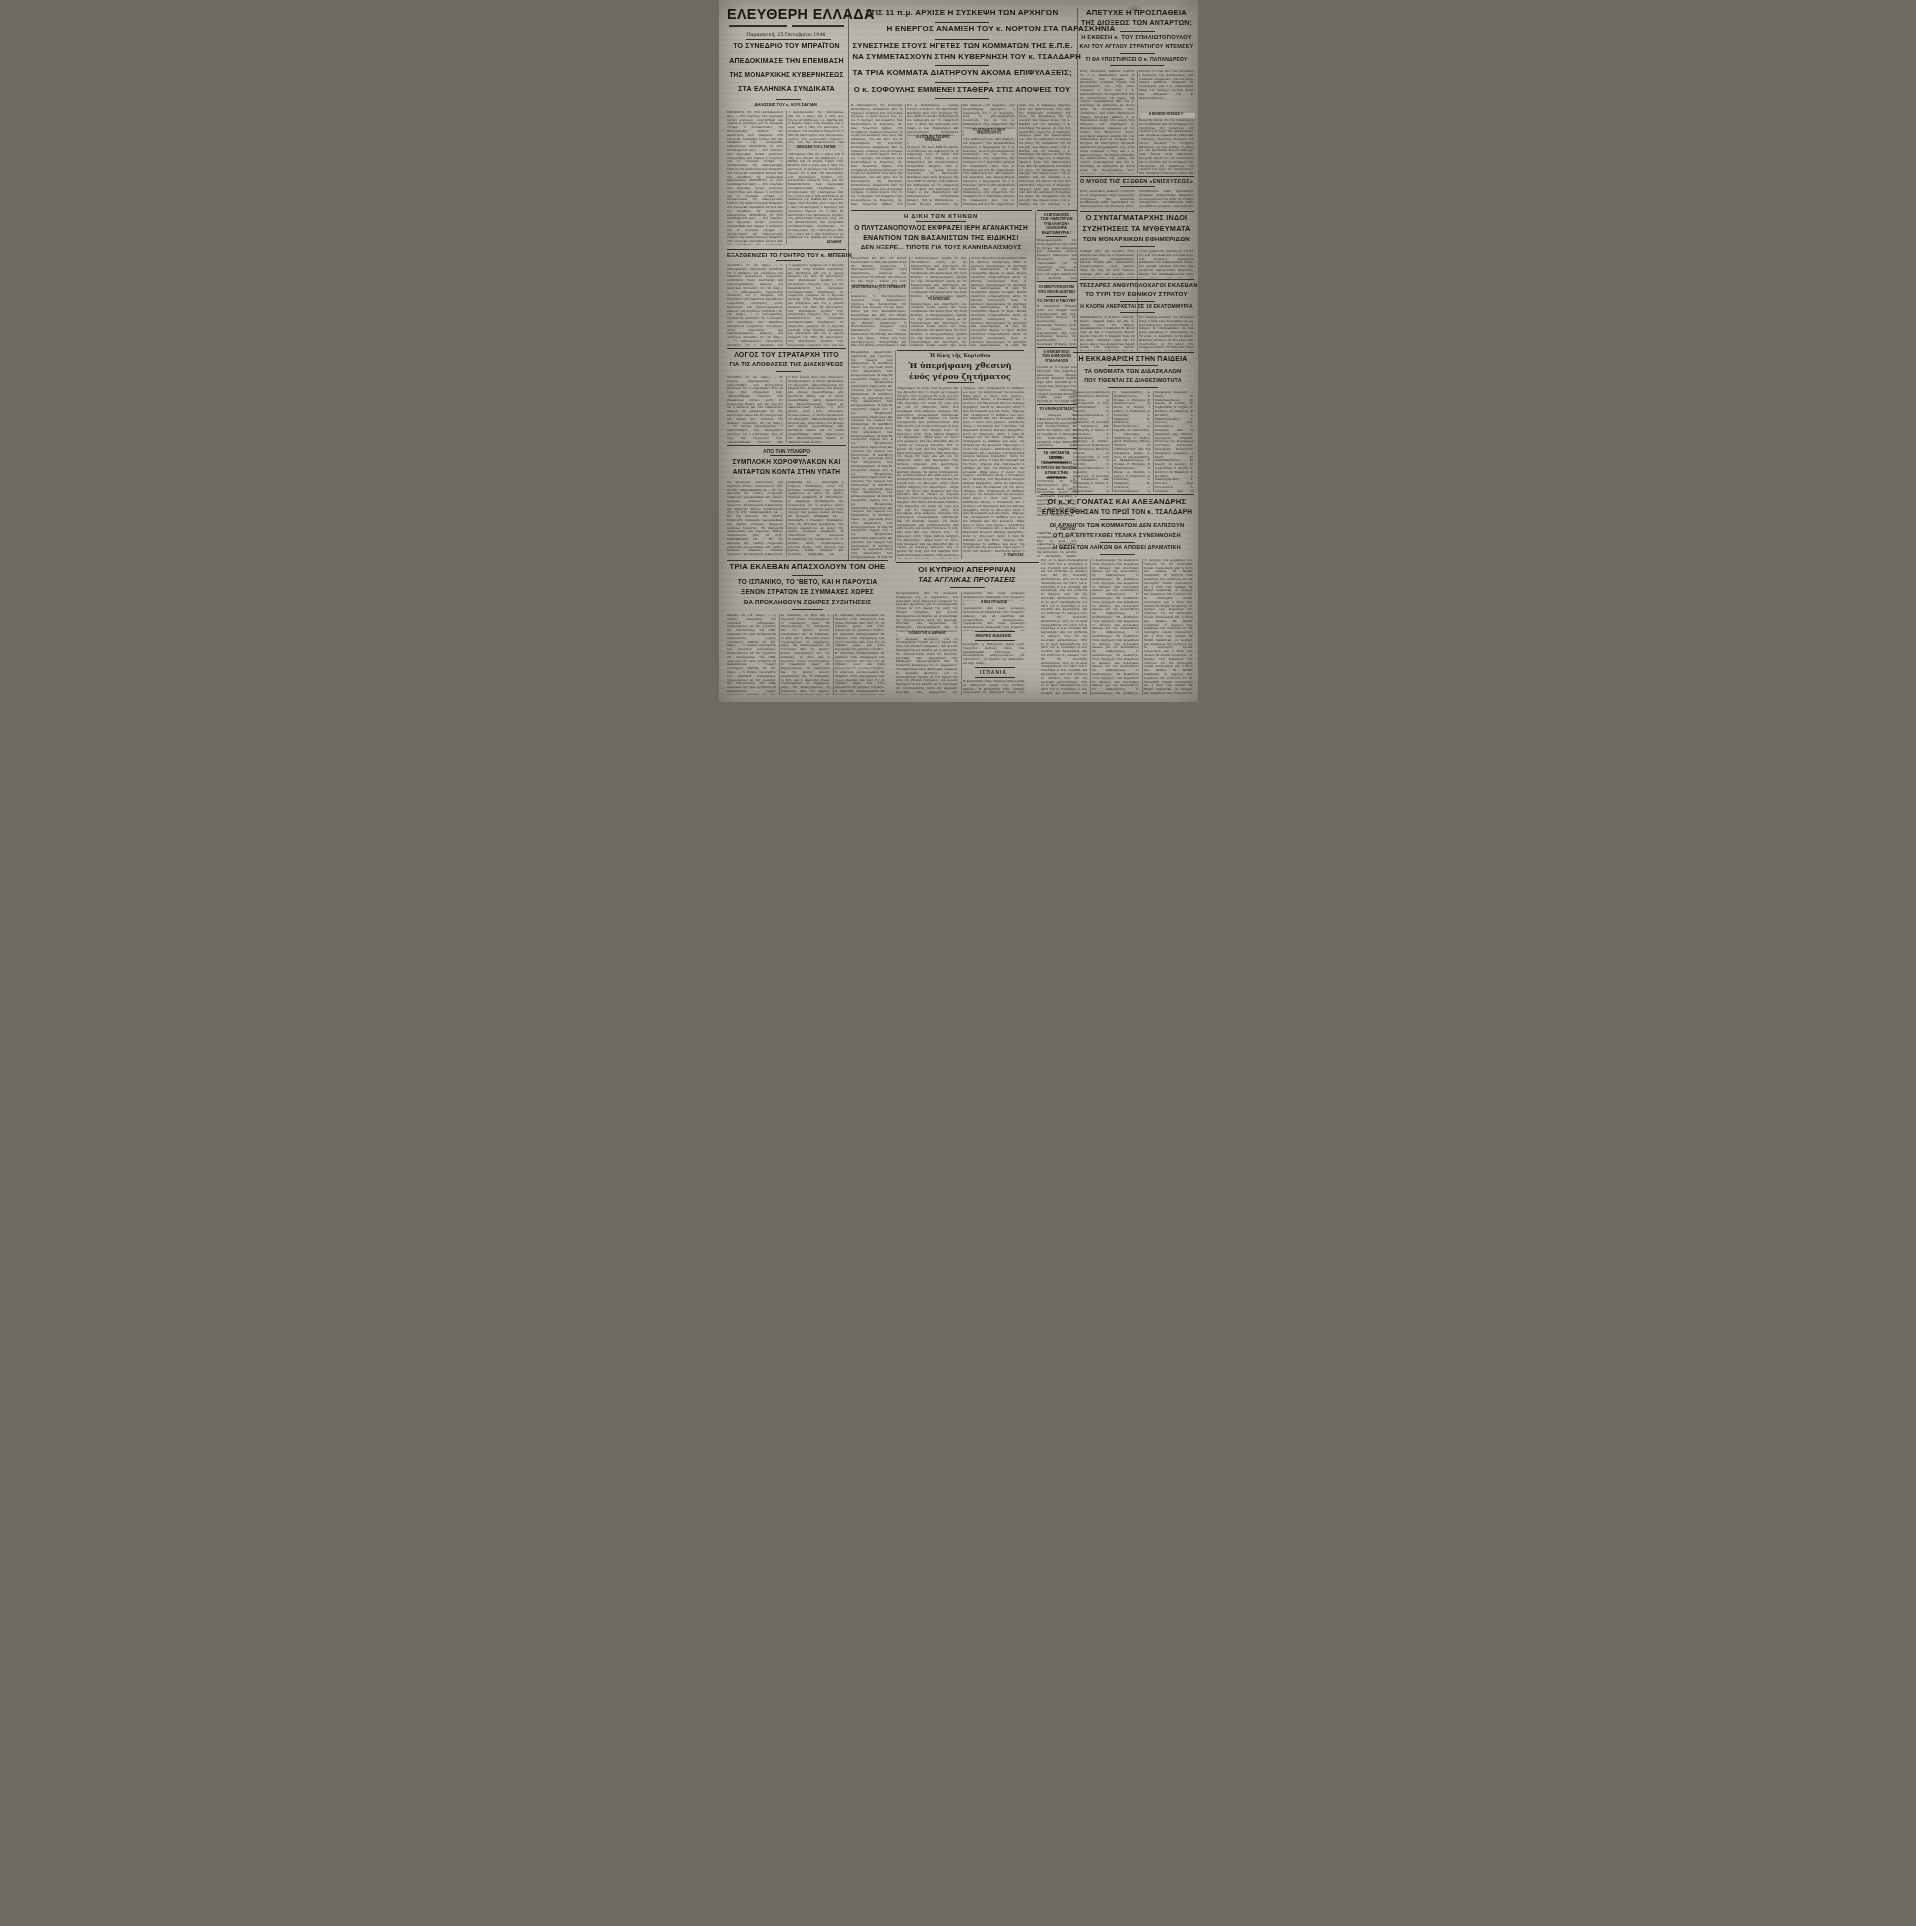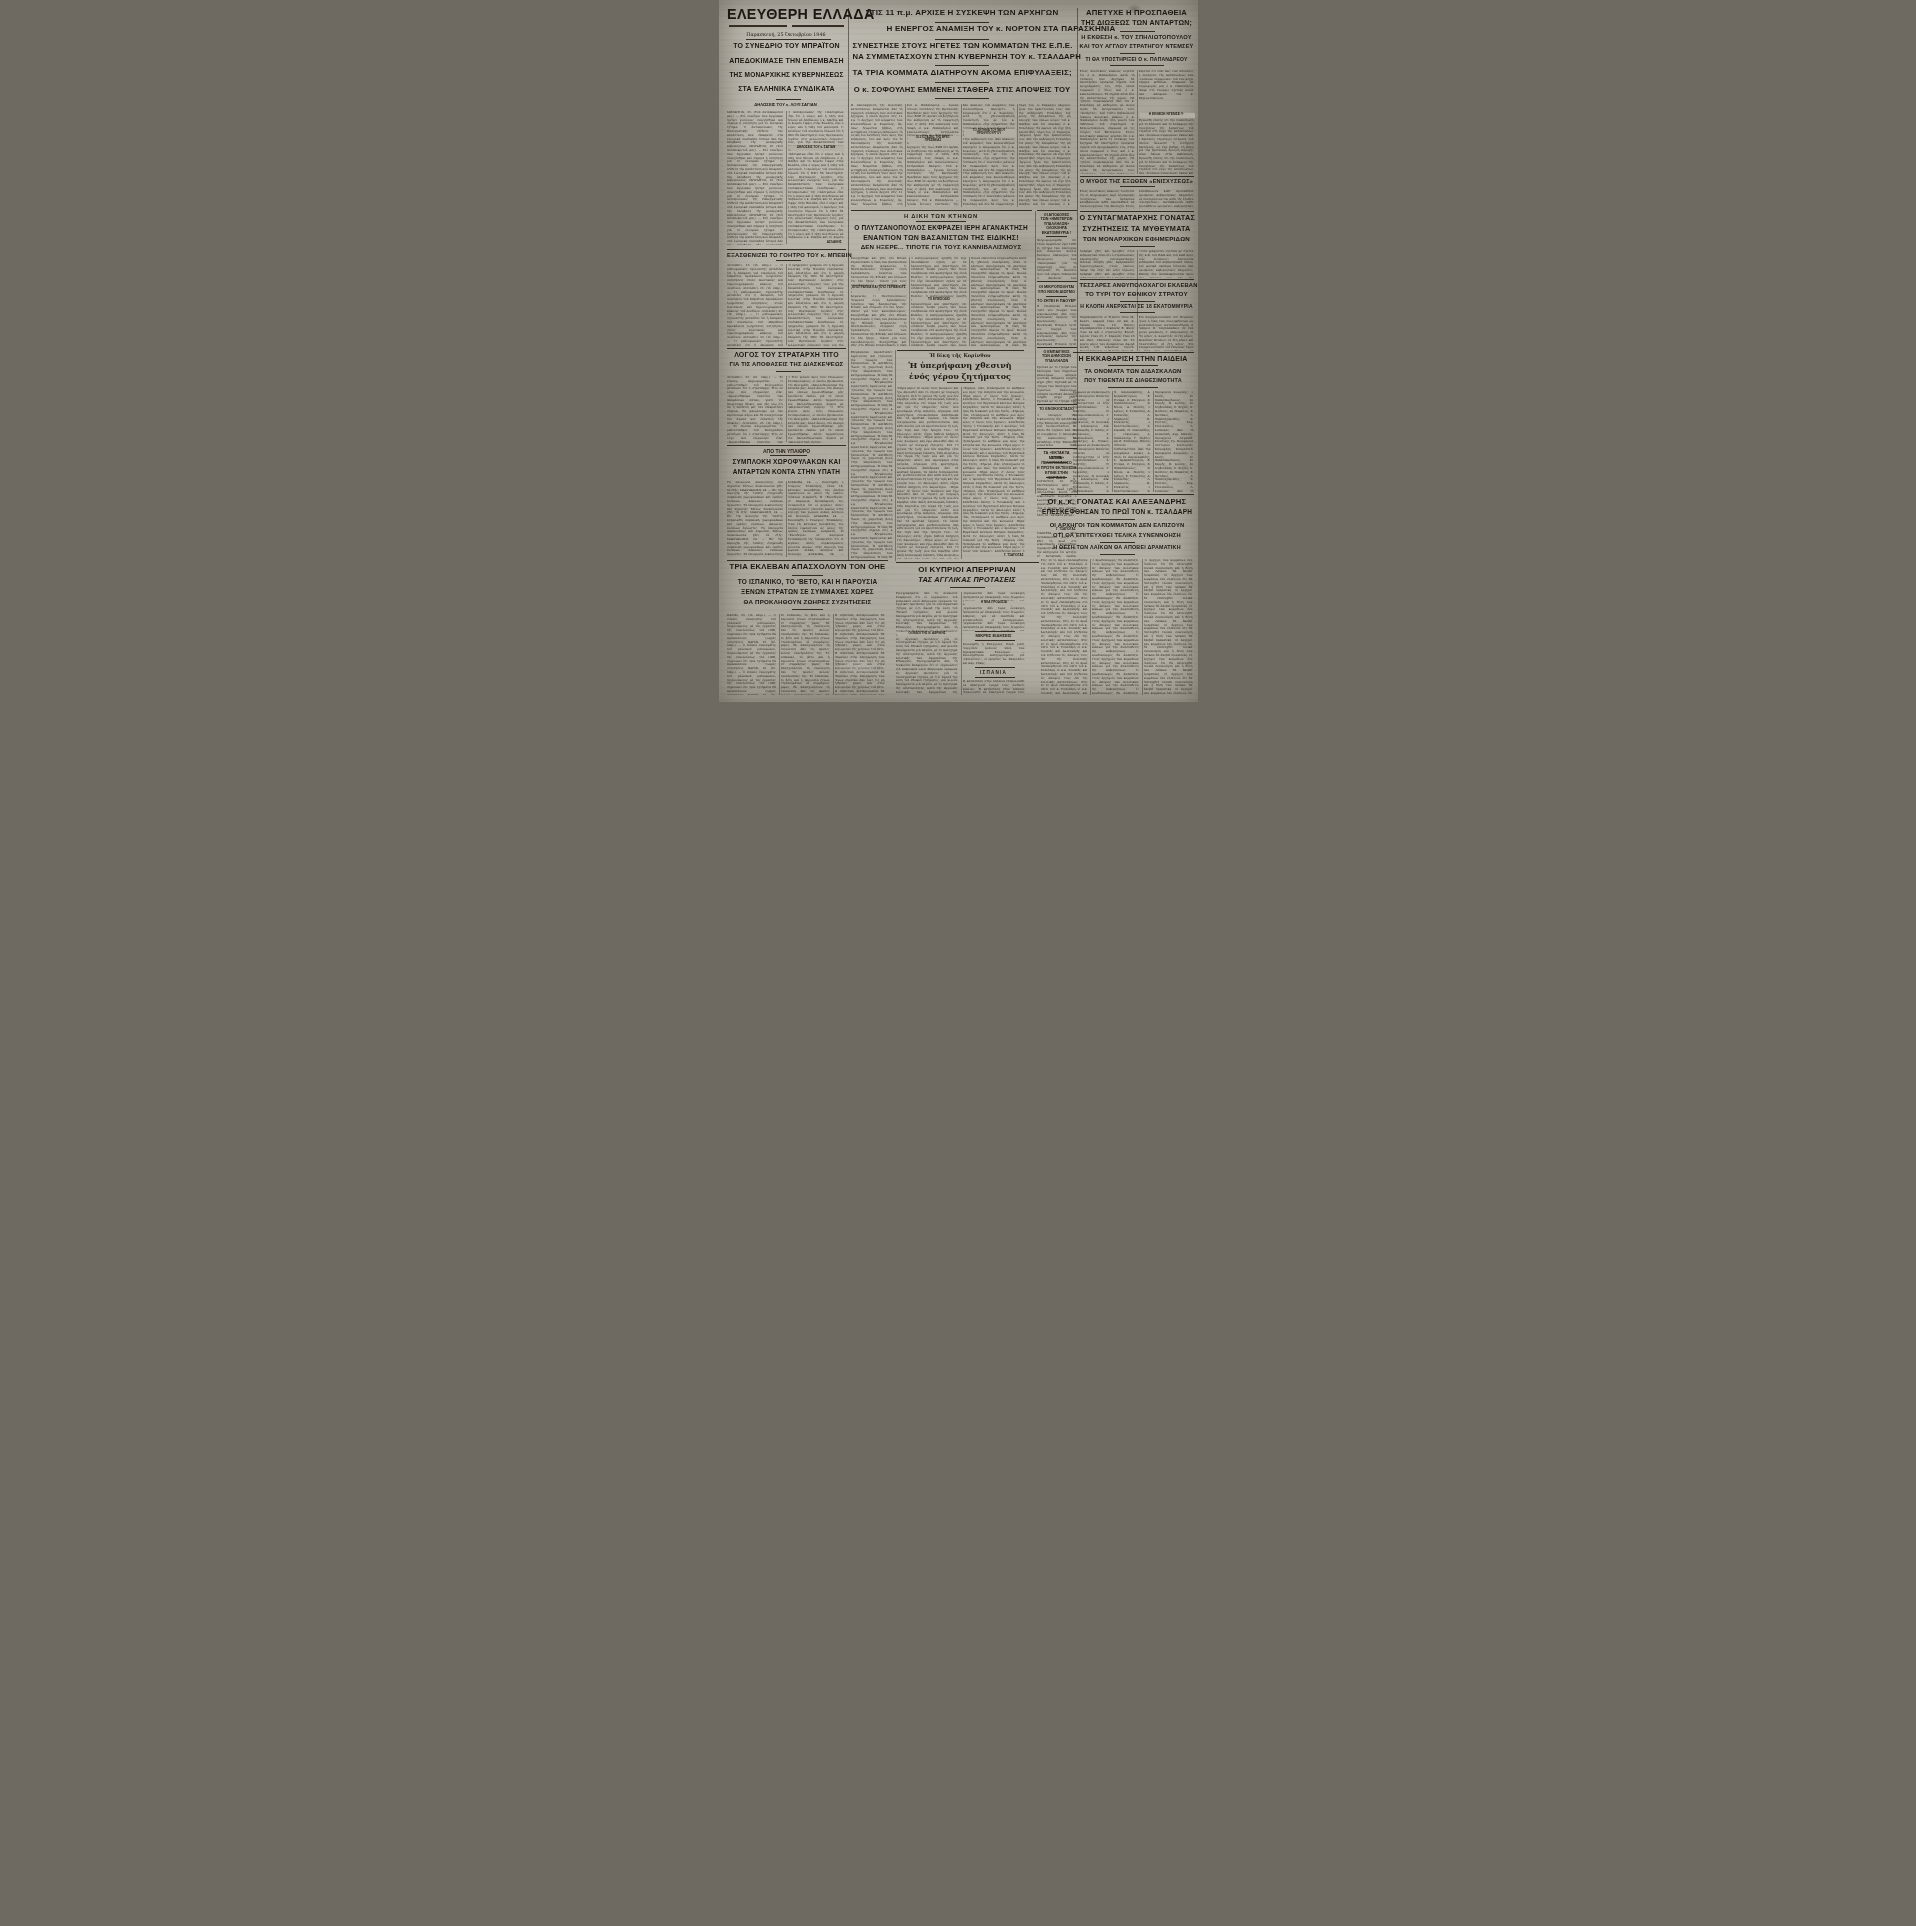--- a/index.html
+++ b/index.html
@@ -187,21 +187,21 @@
   <div class="abs sub oversub" style="left:421px;top:113px;width:54px;font-size:3.3px;">Η ΕΚΘΕΣΗ ΝΤΕΜΣΕ·Υ·</div>
   <div class="abs body-col" style="left:420px;top:119px;width:55px;height:55px;">Ἐγνώσθη ἐπίσης ὅτι τὴν διαπίστωση γιὰ τὸ ἀδύνατο καὶ τὸ ἀσύμφορο τῆς συνεχίσεως τῆς ἀναμίξεως τοῦ στρατοῦ στὸ ἔργο τῆς καταδιώξεως τῶν «ἐνόπλων συμμοριῶν» ἔκανε καὶ ὁ Βρετανὸς στρατηγὸς Ντέμσεϋ, τοῦ ὁποίου ἄλλωστε ἡ εἰσήγηση ἀπετέλεσε, ὡς ἕνα βαθμό, τὴ βάση γιὰ τὴν βρετανικὴ ἄρνηση παροχῆς νέων ὅπλων στὴν κυβέρνηση. Ἐγνώσθη ἐπίσης ὅτι τὴν διαπίστωση γιὰ τὸ ἀδύνατο καὶ τὸ ἀσύμφορο τῆς συνεχίσεως τῆς ἀναμίξεως τοῦ στρατοῦ στὸ ἔργο τῆς καταδιώξεως τῶν «ἐνόπλων συμμοριῶν» ἔκανε καὶ ὁ Βρετανὸς στρατηγὸς Ντέμσεϋ, τοῦ ὁποίου ἄλλωστε ἡ εἰσήγηση ἀπετέλεσε, ὡς ἕνα βαθμό, τὴ βάση γιὰ τὴν βρετανικὴ ἄρνηση παροχῆς νέων ὅπλων στὴν κυβέρνηση.</div>
 
   <div class="abs rule" style="left:361px;top:176px;width:114px;height:0.8px;"></div>
   <div class="abs hl" style="left:361px;top:178px;width:114px;font-size:5.6px;">Ο ΜΥΘΟΣ ΤΗΣ ΕΞΩΘΕΝ «ΕΝΙΣΧΥΣΕΩΣ»</div>
   <div class="abs rule" style="left:401px;top:186px;width:35px;height:0.8px;"></div>
   <div class="abs body-col" style="left:361px;top:190px;width:55px;height:19px;">Στοὺς πολιτικοὺς κύκλους τονίζεται ὅτι οἱ πληροφορίες περὶ ἐξωτερικῆς ἐνισχύσεως τῶν ἀνταρτῶν καταβάλλουν κάθε προσπάθεια νὰ δικαιολογήσουν τὴν ἀποτυχία. Στοὺς πολιτικοὺς κύκλους τονίζεται ὅτι οἱ πληροφορίες περὶ ἐξωτερικῆς ἐνισχύσεως τῶν ἀνταρτῶν καταβάλλουν κάθε προσπάθεια νὰ δικαιολογήσουν τὴν ἀποτυχία.</div>
   <div class="abs body-col" style="left:420px;top:190px;width:55px;height:19px;">Καταβάλλουν κάθε προσπάθεια ὡρισμένες κυβερνητικὲς ὑπηρεσίες νὰ συντηρήσουν τὸν μῦθο τῆς ἔξωθεν «ἐνισχύσεως». Καταβάλλουν κάθε προσπάθεια ὡρισμένες κυβερνητικὲς ὑπηρεσίες νὰ συντηρήσουν τὸν μῦθο τῆς ἔξωθεν «ἐνισχύσεως».</div>
 
   <div class="abs rule" style="left:361px;top:211px;width:114px;height:1.2px;"></div>
-  <div class="abs hl" style="left:361px;top:214px;width:114px;font-size:7.3px;">Ο ΣΥΝΤΑΓΜΑΤΑΡΧΗΣ ΓΟΝΑΤΑΣ</div>
+  <div class="abs hl" style="left:361px;top:214px;width:114px;font-size:7.3px;">Ο ΣΥΝΤΑΓΜΑΤΑΡΧΗΣ ΙΝΔΟΙ</div>
   <div class="abs hl" style="left:361px;top:225px;width:114px;font-size:7.3px;">ΣΥΖΗΤΗΣΕΙΣ ΤΑ ΜΥΘΕΥΜΑΤΑ</div>
   <div class="abs hl" style="left:361px;top:236px;width:114px;font-size:6.2px;">ΤΩΝ ΜΟΝΑΡΧΙΚΩΝ ΕΦΗΜΕΡΙΔΩΝ</div>
   <div class="abs rule" style="left:401px;top:246px;width:35px;height:0.8px;"></div>
   <div class="abs body-col" style="left:361px;top:250px;width:55px;height:28px;">Γράφηκε χθὲς καὶ προχθὲς στὸν κυβερνητικὸ τύπο ὅτι ὁ στρατιωτικὸς παρατηρητὴς συνταγματάρχης Μύλλερ ἐδέχθη χθὲς Ἀμερικανοὺς δημοσιογράφους, στοὺς ὁποίους ἔκαμε τὴν ἑξῆς ἐπὶ λέξει δήλωση: Γράφηκε χθὲς καὶ προχθὲς στὸν κυβερνητικὸ τύπο ὅτι ὁ στρατιωτικὸς παρατηρητὴς συνταγματάρχης Μύλλερ ἐδέχθη χθὲς Ἀμερικανοὺς δημοσιογράφους, στοὺς ὁποίους ἔκαμε τὴν ἑξῆς ἐπὶ λέξει δήλωση:</div>
   <div class="abs body-col" style="left:420px;top:250px;width:55px;height:28px;">«Ὅσα γράφονται σχετικὰ μὲ σχέσιν τῆς Κ.Ε. τοῦ ΕΑΜ καὶ τοῦ ΚΚΕ πρὸς τοὺς ἐνόπλους» ἀποτελοῦν μυθεύματα τοῦ κυβερνητικοῦ τύπου, ποὺ φυσικὰ σκόπιμα δίδονται ἀπὸ ὡρισμένες κυβερνητικὲς ὑπηρεσίες. Ἐπίσης δὲν ἀνταποκρίνονται πρὸς τὰς σκέψεις μου καὶ τὰς διαπιστώσεις μου».</div>
 
   <div class="abs rule" style="left:361px;top:279px;width:114px;height:1.2px;"></div>
   <div class="abs hl" style="left:361px;top:282px;width:114px;font-size:5.8px;">ΤΕΣΣΑΡΕΣ ΑΝΘΥΠΟΛΟΧΑΓΟΙ ΕΚΛΕΒΑΝ</div>
   <div class="abs hl" style="left:361px;top:291px;width:114px;font-size:6.2px;">ΤΟ ΤΥΡΙ ΤΟΥ ΕΘΝΙΚΟΥ ΣΤΡΑΤΟΥ</div>
   <div class="abs rule" style="left:401px;top:301px;width:35px;height:0.8px;"></div>

